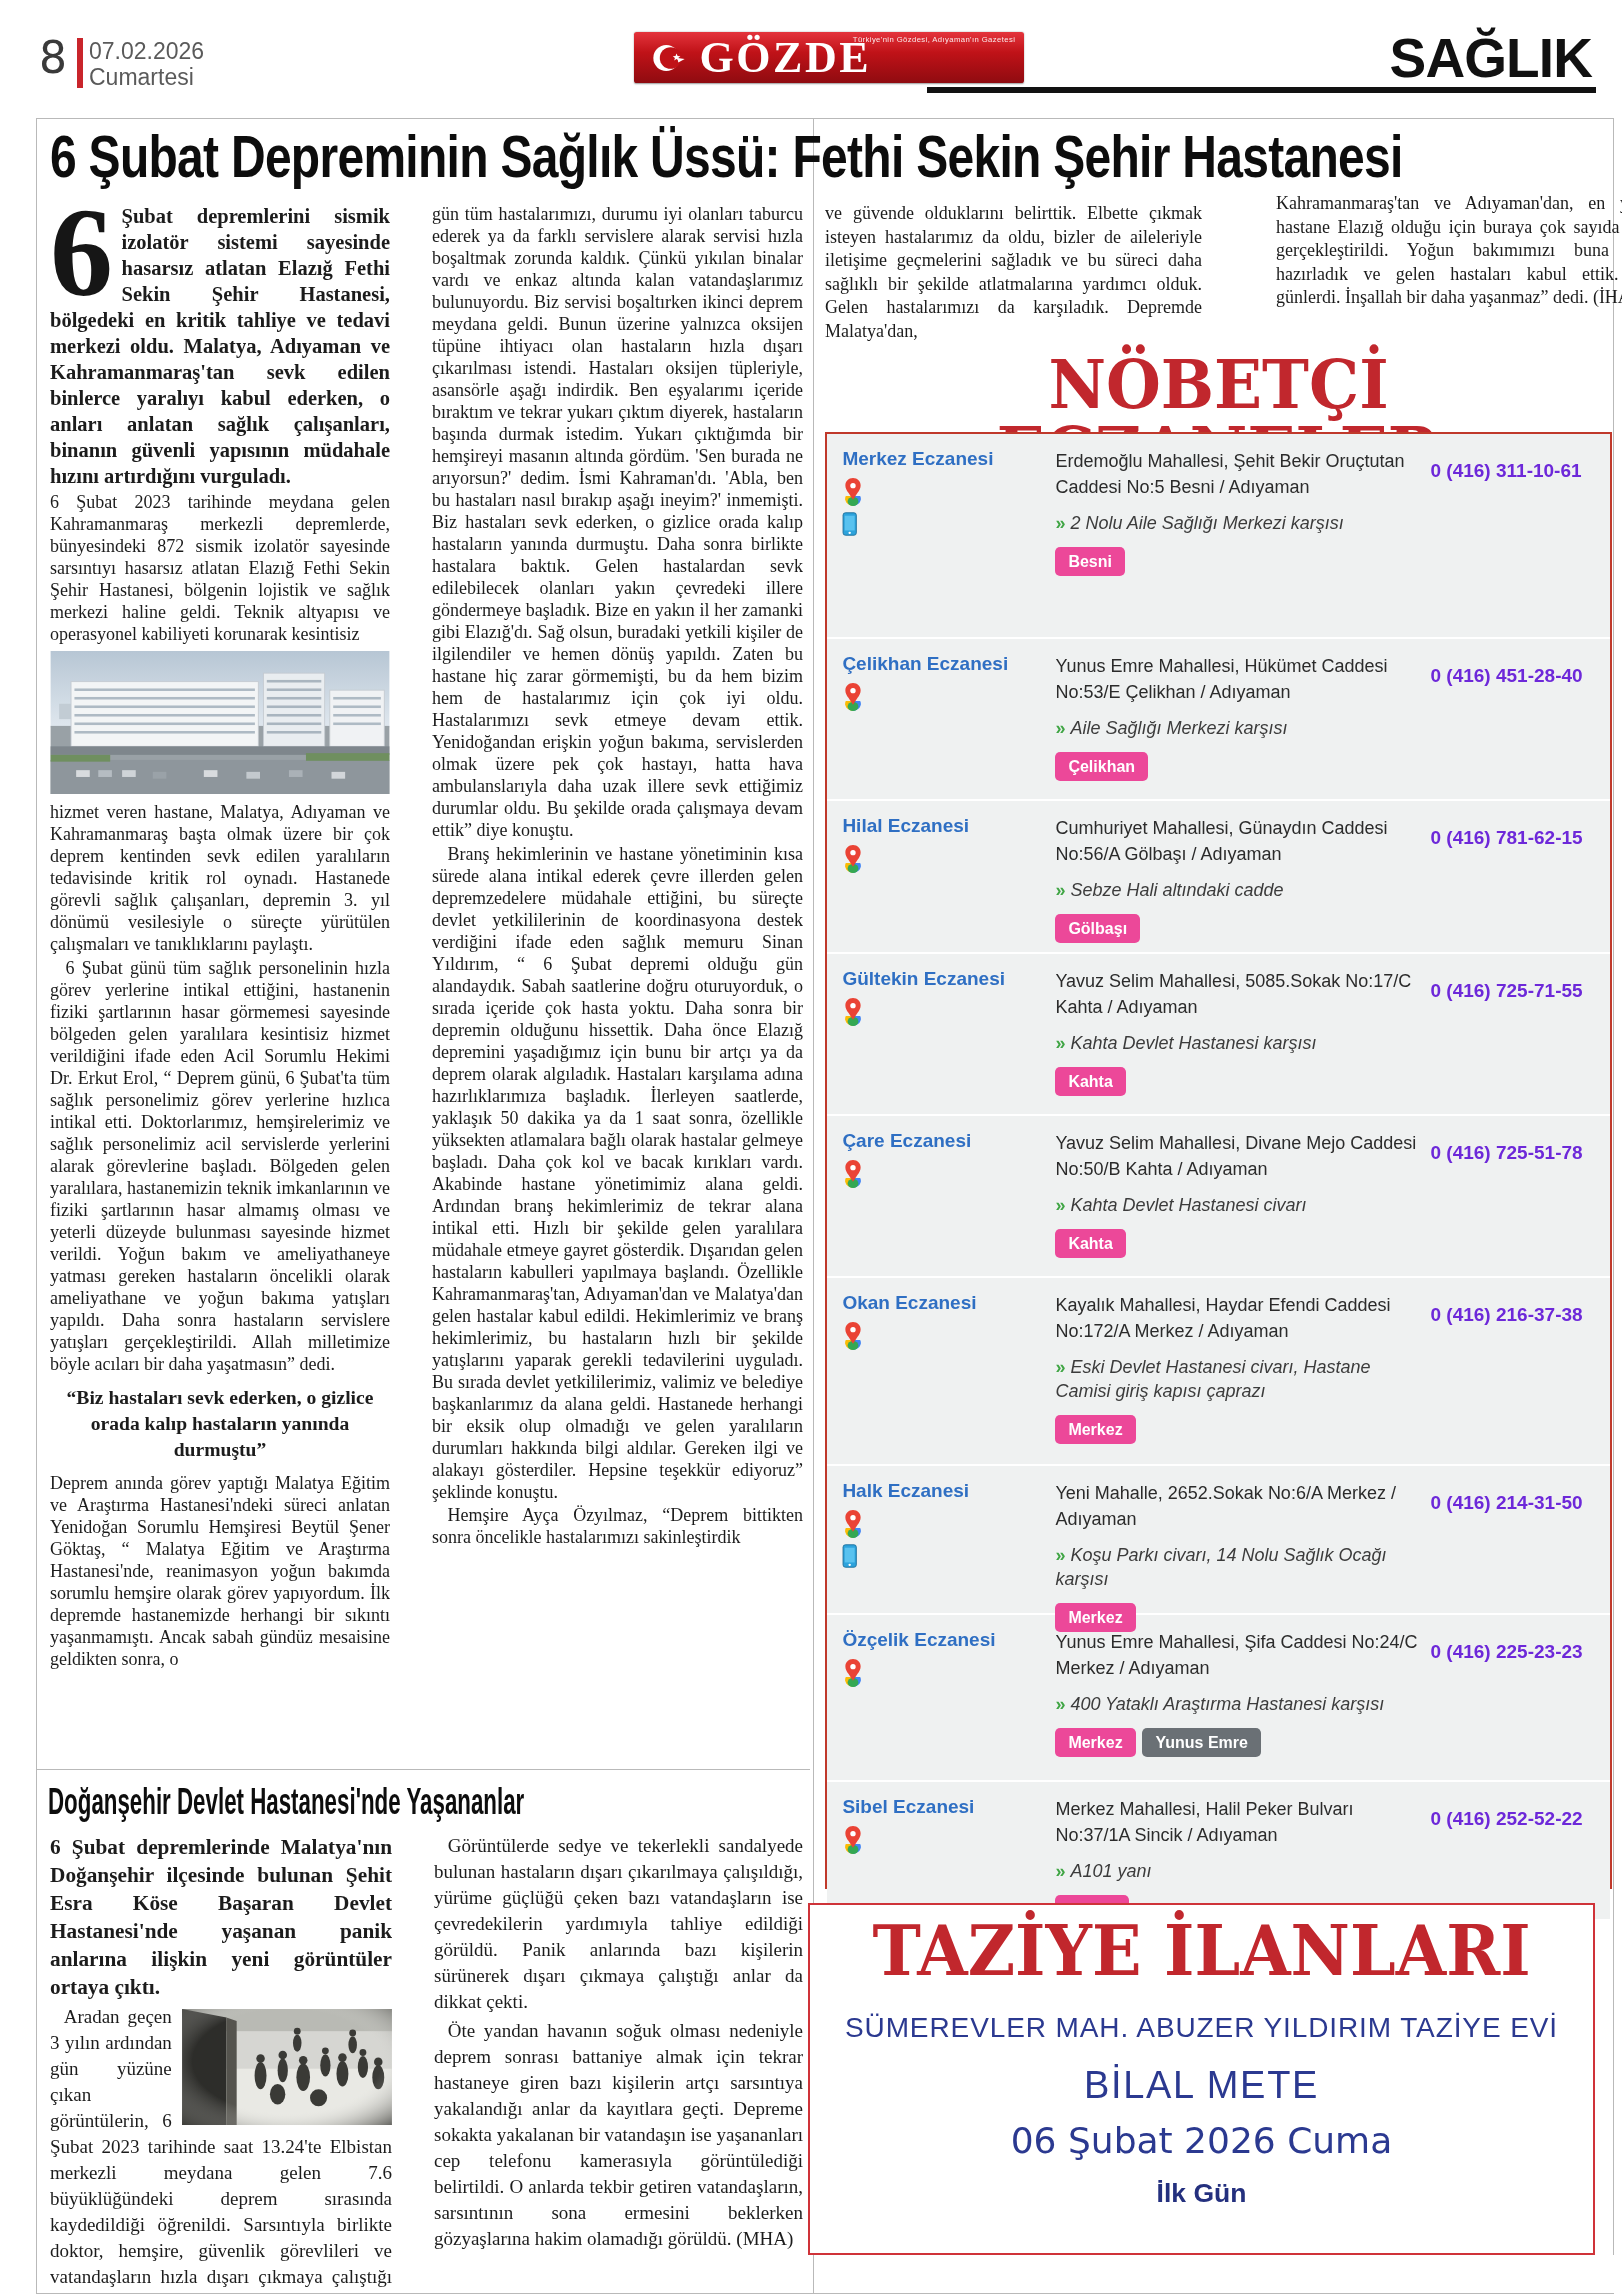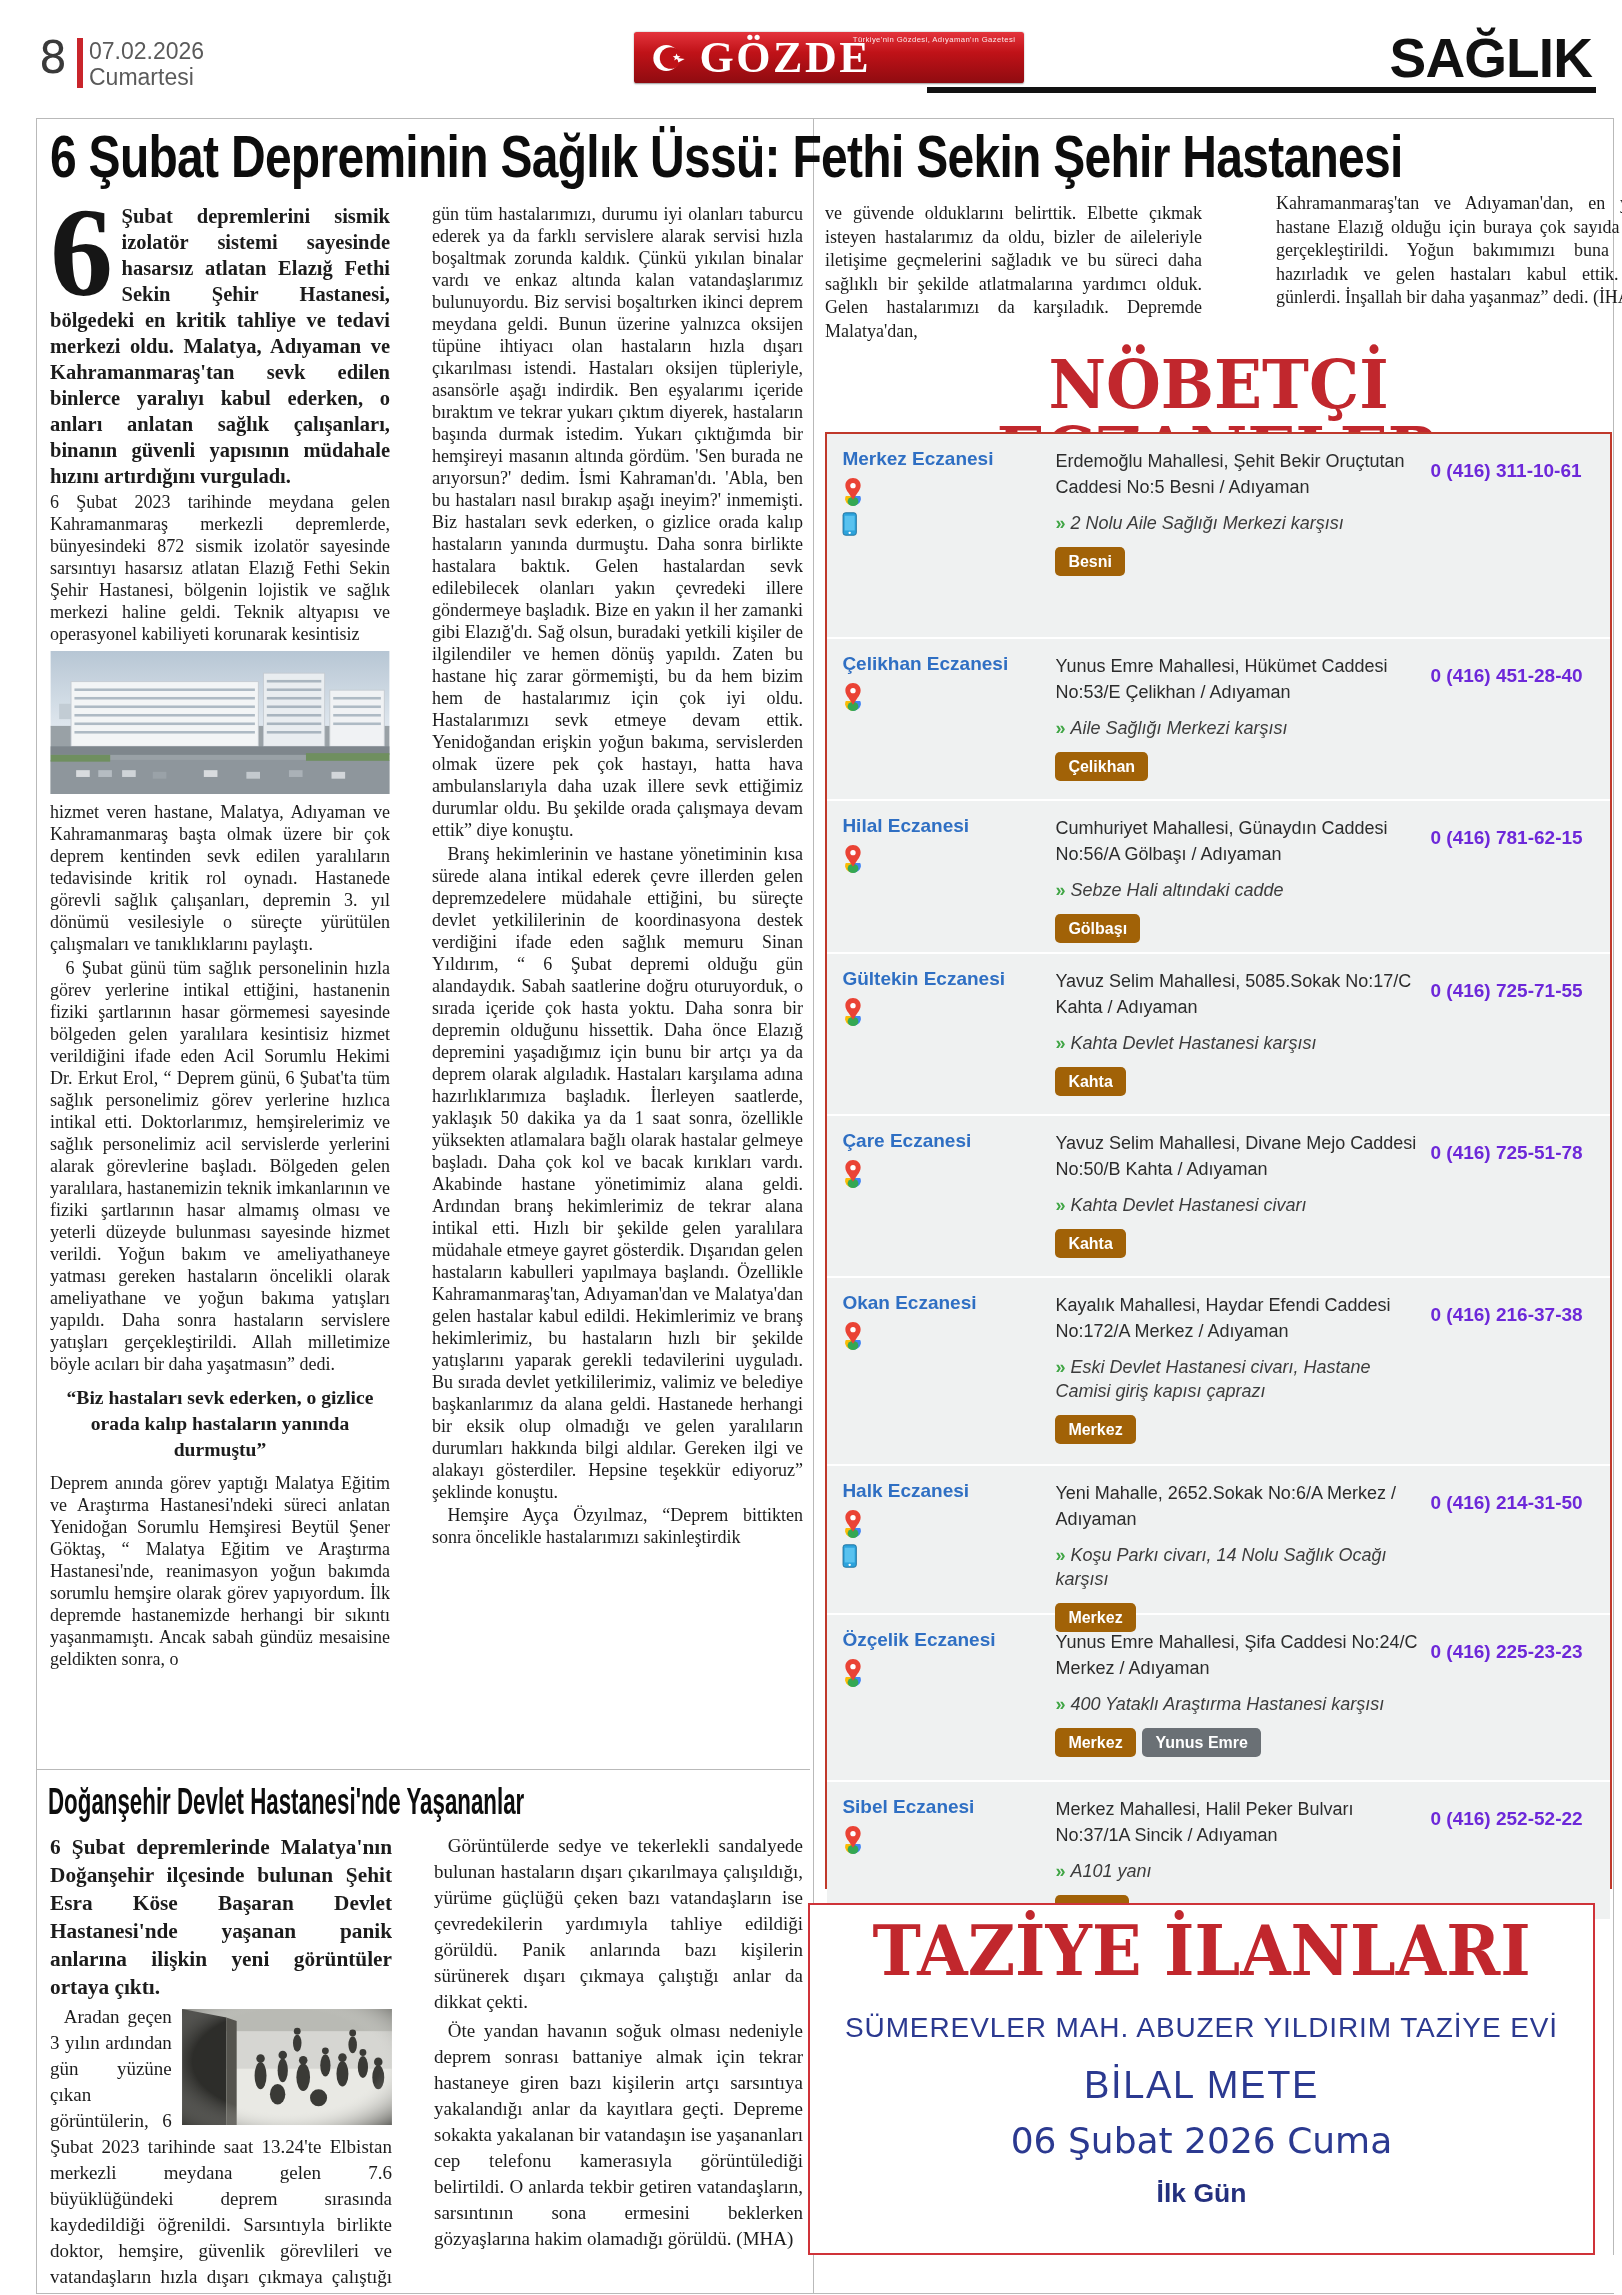--- a/index.html
+++ b/index.html
@@ -48,21 +48,21 @@
   .ph-row:nth-child(7){height:149px;} .ph-row:nth-child(8){height:167px;}
   .ph-row:nth-child(9){height:137px;border-bottom:none;}
   .ph-left{width:213px;flex:none;}
   .ph-name{color:#2f6fc3;font-weight:700;font-size:19px;margin-bottom:8.5px;}
   .ph-icons{display:flex;flex-direction:column;gap:5.1px;width:26px;}
   .ph-mid{flex:1;padding-right:12px;}
   .ph-addr{font-size:18px;color:#2b2b2b;line-height:26.5px;}
   .ph-note{font-size:18px;font-style:italic;color:#3c3c3c;margin-top:10.2px;line-height:24px;}
   .ph-note::before{content:"» ";color:#3fa544;font-style:normal;font-weight:700;}
   .ph-badges{margin-top:12px;display:flex;gap:6.8px;}
-  .badge{display:inline-block;background:#a16207;color:#fff;font-weight:700;font-size:16px;
+  .badge{display:inline-block;background:#ec4899;color:#fff;font-weight:700;font-size:16px;
          padding:6.8px 13px;border-radius:5.1px;line-height:1;}
   .badge.gray{background:#6a7075;}
   .ph-phone{width:171px;flex:none;font-size:19px;color:#6d28d9;padding-top:12px;font-weight:600;}
 
   
   .taziye{border:2.6px solid #cf3339;background:#fff;text-align:center;box-sizing:border-box;
           font-family:"Liberation Sans",sans-serif;}
   .taz-title{font-family:"DejaVu Serif",serif;font-weight:700;font-size:65px;color:#c1272d;line-height:1;
              margin-top:13.7px;transform:scaleY(1.05);}
   .taz-line1{font-size:28px;color:#2b3990;width:726px;margin:24px auto 0 auto;line-height:39px;letter-spacing:0.9px;}

